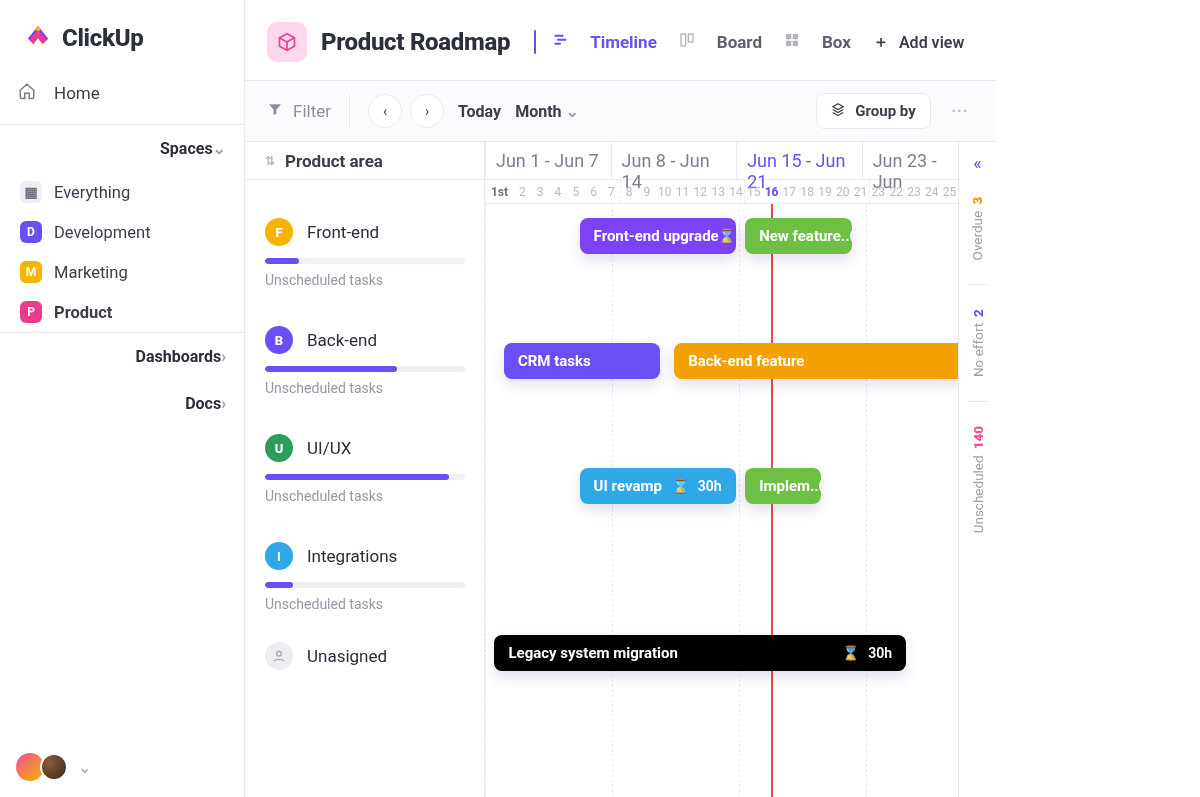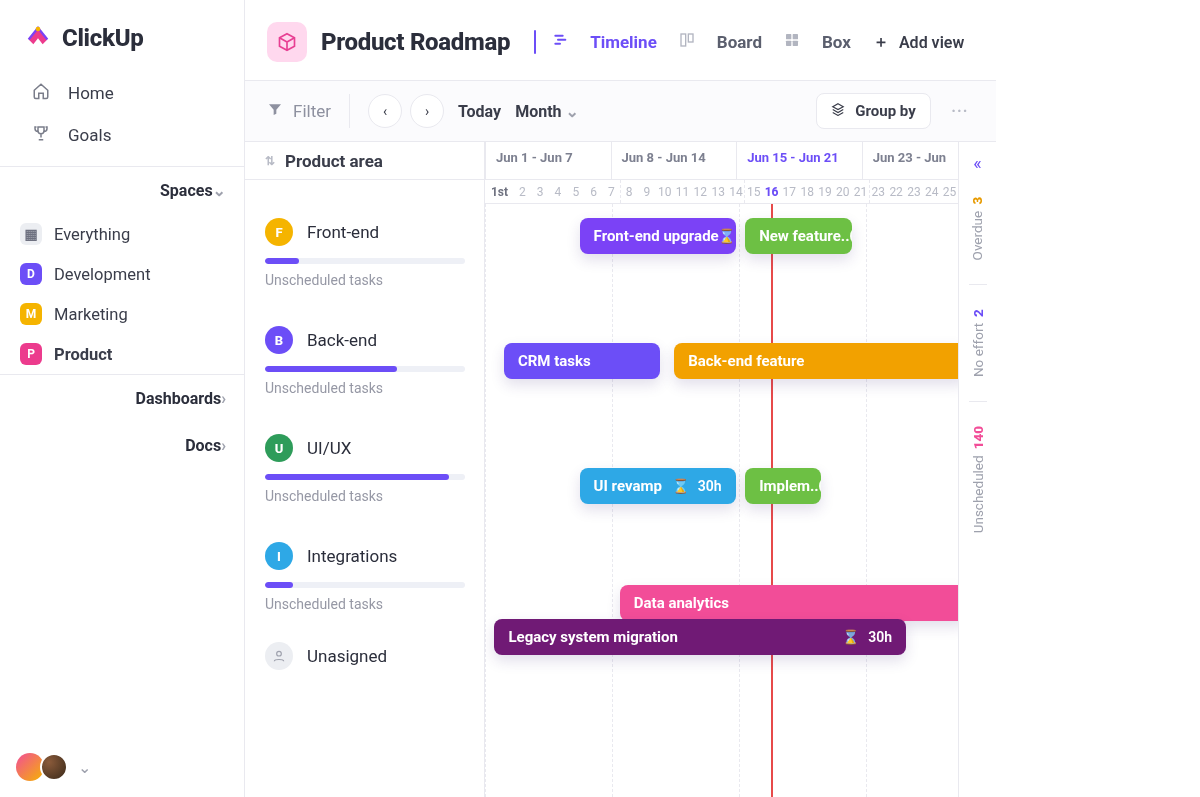--- a/index.html
+++ b/index.html
@@ -18,21 +18,21 @@
     --pinkL:#f76fb1;
     --navActive:#ec3b8d;
   }
   *{box-sizing:border-box;font-family:-apple-system,BlinkMacSystemFont,"Segoe UI",Roboto,Helvetica,Arial,sans-serif;}
   body{margin:0;background:#fff;color:var(--text);}
   .app{display:flex;width:996px;height:797px;overflow:hidden;border-radius:14px;}
   
   .sidebar{width:245px;flex:0 0 245px;border-right:1px solid var(--line);display:flex;flex-direction:column;}
   .brand{display:flex;align-items:center;gap:10px;padding:22px 22px 14px 24px;}
   .brand-name{font-weight:800;font-size:24px;letter-spacing:-.3px;}
-  .nav{padding:4px 10px 10px 16px;}
+  .nav{padding:4px 10px 10px 2px;}
   .nav-item{display:flex;align-items:center;gap:16px;padding:10px 14px;border-radius:8px;font-size:17px;color:#3a3d4a;cursor:pointer;}
   .nav-item .ico{width:22px;text-align:center;color:#7a7d8a;}
   .section-hd{display:flex;align-items:center;justify-content:flex-end;padding:14px 18px;font-weight:700;border-top:1px solid var(--line);cursor:pointer;font-size:16px;}
   .chev{color:#9ea1ad;}
   .space-item{display:flex;align-items:center;gap:12px;padding:9px 14px 9px 20px;cursor:pointer;font-size:16.5px;color:#3a3d4a;}
   .space-item.active{font-weight:700;}
   .sq{width:22px;height:22px;border-radius:6px;display:flex;align-items:center;justify-content:center;color:#fff;font-size:12px;font-weight:700;}
   .sq.ev{background:#eceef2;color:#6e7180;border-radius:6px;font-size:14px;display:grid;place-items:center;}
   .sidebar-footer{margin-top:auto;padding:16px;display:flex;align-items:center;gap:4px;}
   .avatar{width:28px;height:28px;border-radius:50%;display:inline-block;}
@@ -72,21 +72,21 @@
   .gcircle{width:28px;height:28px;border-radius:50%;display:flex;align-items:center;justify-content:center;color:#fff;font-weight:800;font-size:13px;}
   .gname{font-size:17px;color:#2b2e3b;}
   .progress{height:6px;width:200px;background:#eef0f6;border-radius:4px;margin:12px 0 8px 0;overflow:hidden;}
   .progress>i{display:block;height:100%;background:var(--violet);border-radius:4px;}
   .unsch{color:#9698a5;font-size:14px;}
   .group-space{height:20px;}
 
   
   .grid{position:relative;flex:1;min-width:0;overflow:hidden;}
   .weeks{display:flex;height:38px;border-bottom:1px solid var(--line);}
-  .week{flex:1;padding:8px 10px;color:#7d8090;font-weight:700;border-left:1px solid var(--line);font-size:13px;}
+  .week{flex:1;padding:8px 10px;color:#7d8090;font-weight:400;border-left:1px solid var(--line);font-size:18px;}
   .week.today{color:var(--violet);}
   .days{display:flex;height:24px;border-bottom:1px solid var(--line);}
   .day{flex:1;font-size:12px;color:#b8bbc6;text-align:center;line-height:24px;border-left:1px dashed transparent;}
   .day.sep{border-left:1px dashed var(--line);}
   .day.wkst{color:#6f7280;font-weight:700;}
   .day.today{color:var(--violet);font-weight:800;}
 
   .lanes{position:relative;width:100%;}
   .cols{position:absolute;inset:0;display:flex;pointer-events:none;}
   .cols i{flex:1;border-left:1px dashed var(--line);}
@@ -128,26 +128,20 @@
       </span>
       <span class="brand-name">ClickUp</span>
     </div>
 
     <nav class="nav">
       <div class="nav-item">
         <span class="ico"><svg width="18" height="18" viewBox="0 0 24 24" fill="none" stroke="currentColor" stroke-width="2">
               <path d="M3 11l9-8 9 8v9a2 2 0 0 1-2 2h-4v-7h-6v7H5a2 2 0 0 1-2-2z"></path>
             </svg></span>
         <span>Home</span>
-      </div>
-      <div class="nav-item">
-        <span class="ico"><svg width="18" height="18" viewBox="0 0 24 24" fill="none" stroke="currentColor" stroke-width="2">
-              <path d="M8 4h8v5a4 4 0 0 1-8 0zM6 4H4v2a4 4 0 0 0 4 4M18 4h2v2a4 4 0 0 1-4 4M12 13v5m-3 3h6"></path>
-            </svg></span>
-        <span>Goals</span>
       </div>
     </nav>
 
     <div class="section-hd">
       <span>Spaces</span>
       <span class="chev">⌄</span>
     </div>
     <div class="space-item">
       <span class="sq ev">▦</span>
       <span>Everything</span>
@@ -401,24 +395,21 @@
             </div>
             <div class="bar green" style="left:55%;width:16%;top:14px;background:#6dc044">
               <span>Implem..</span>
               <span class="meta">
                   <span class="badge"></span>
                 </span>
             </div>
           </div>
 
           <div class="lane" style="height:140px">
-            <div class="bar" style="left:28.5%;right:-2%;top:6px;background:#f24d98;width:auto">
-              <span>Data analytics</span>
-            </div>
-            <div class="bar note" style="left:2%;width:87%;top:40px;background:#701a75">
+            <div class="bar note" style="left:2%;width:87%;top:56px;background:#000000">
               <span>Legacy system migration</span>
               <span class="meta">
                   <span>⌛</span>
                   <span>30h</span>
                 </span>
             </div>
           </div>
 
           <div class="lane short"></div>
         </div>

